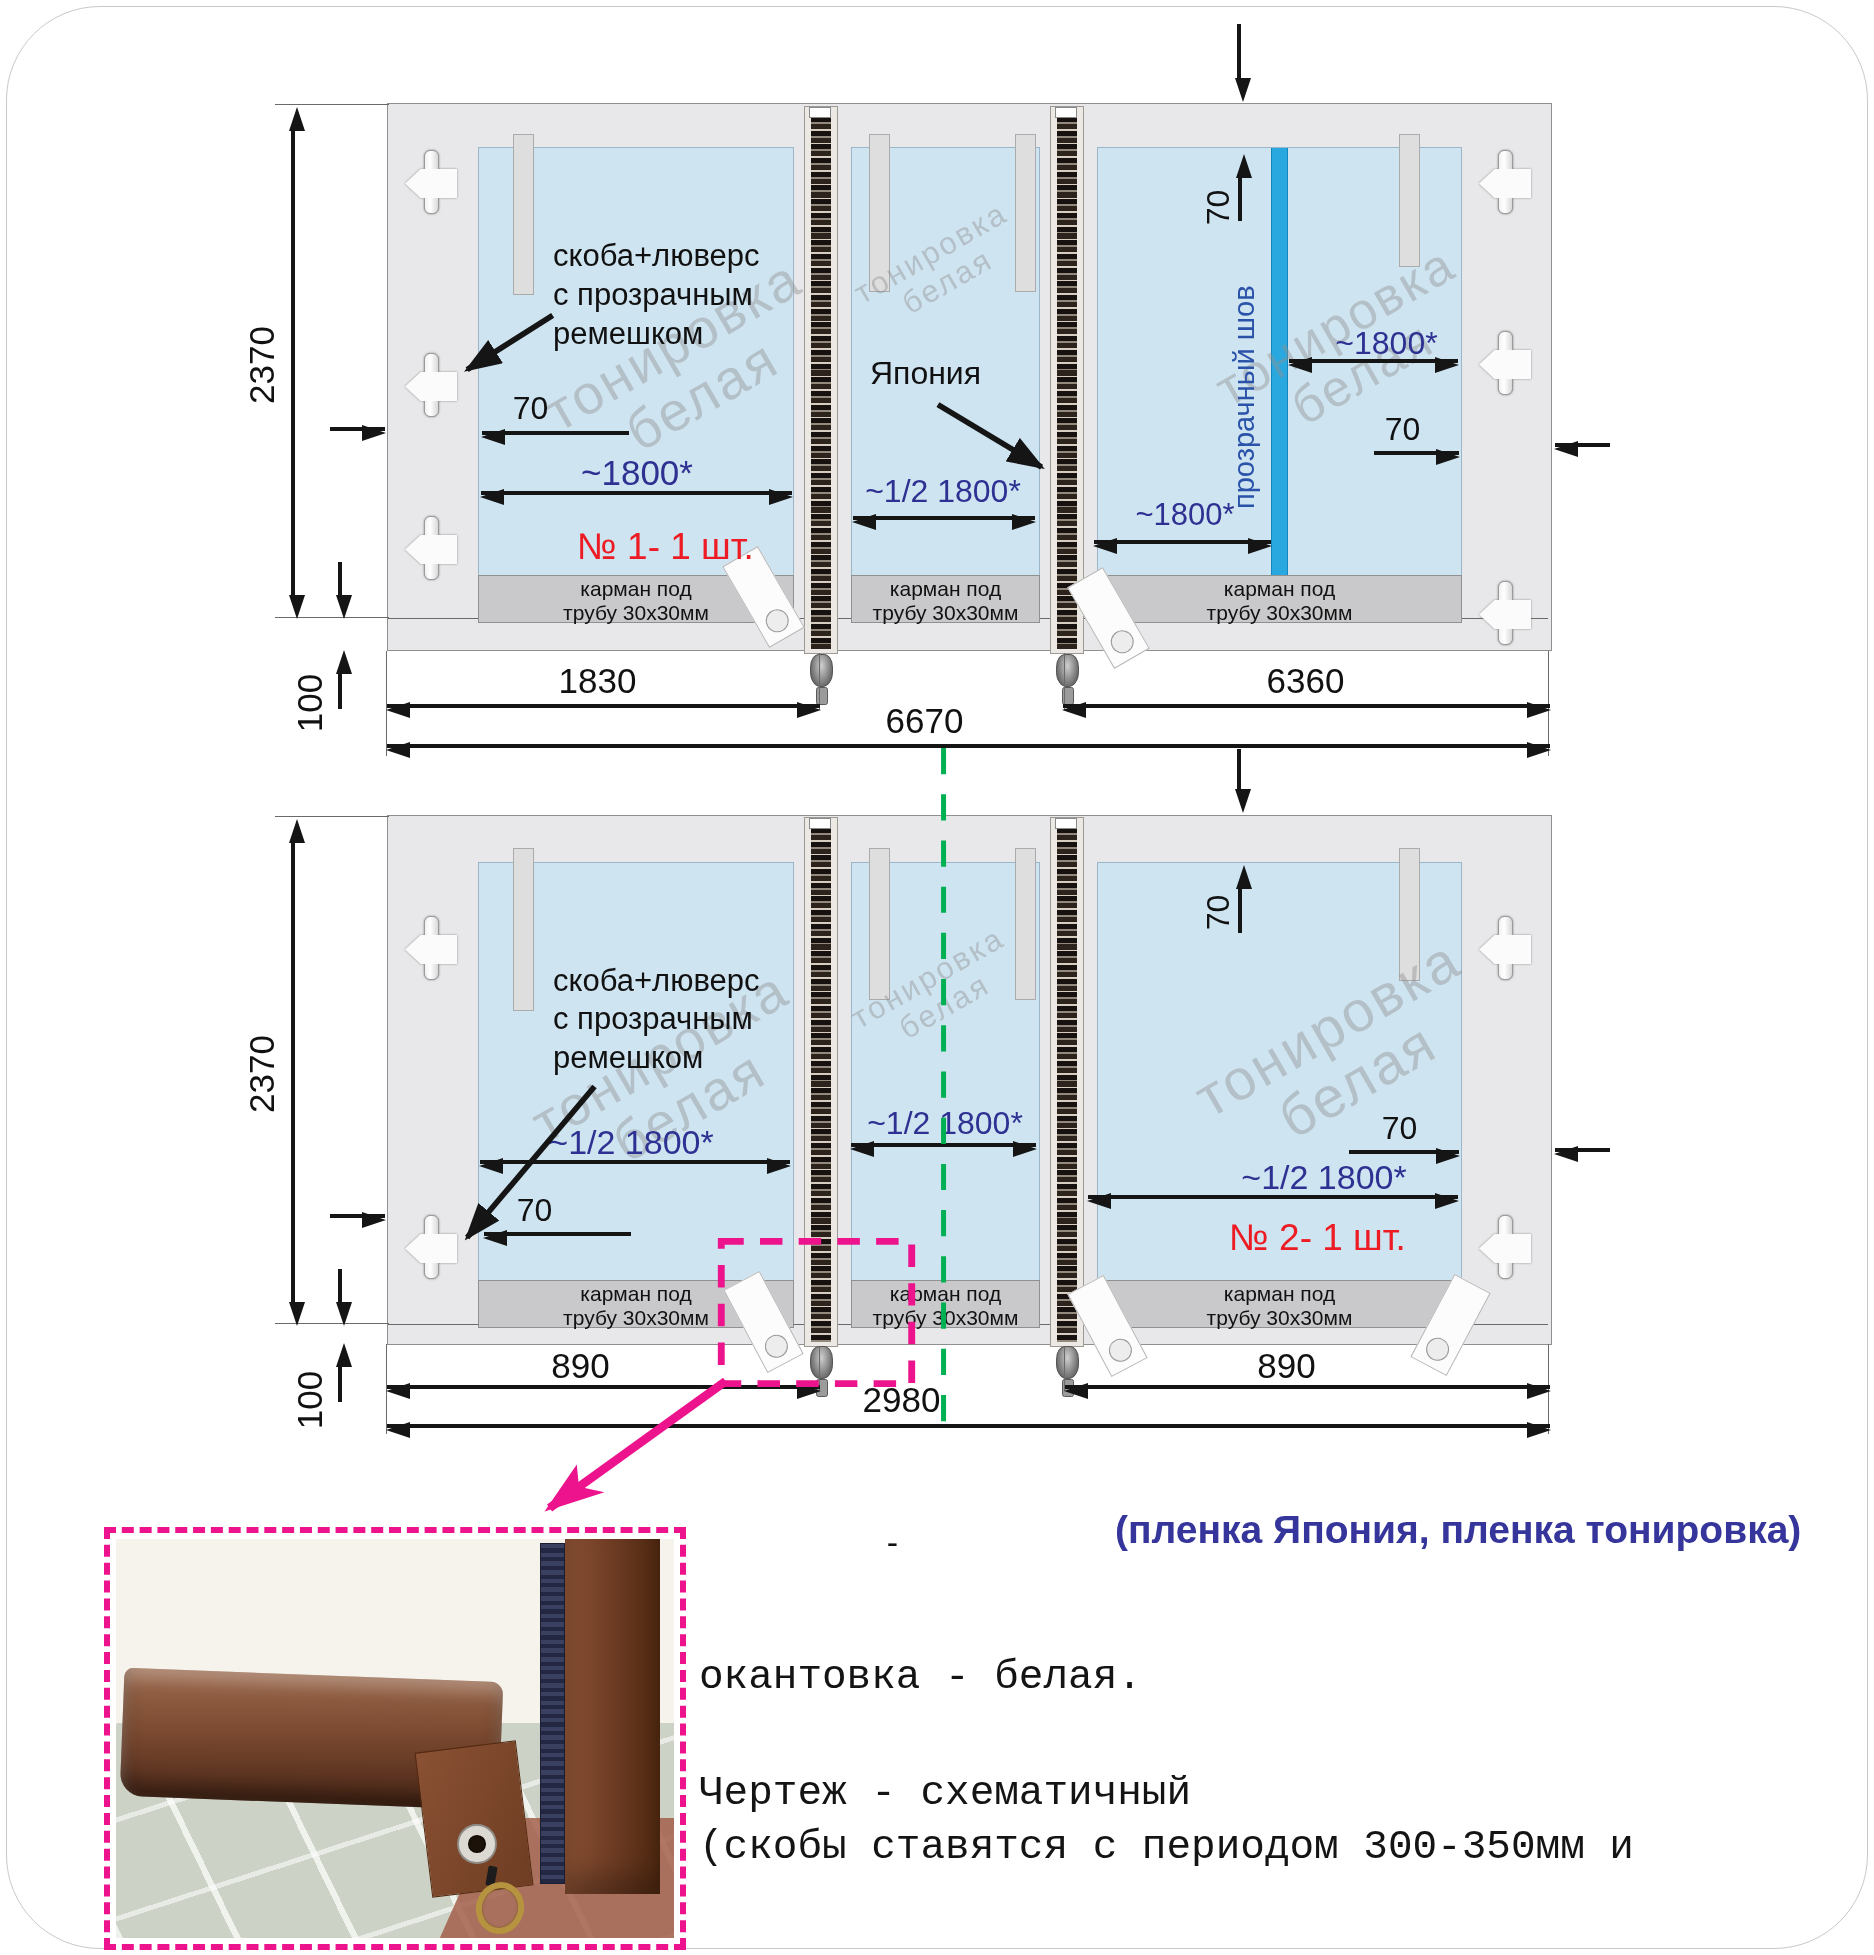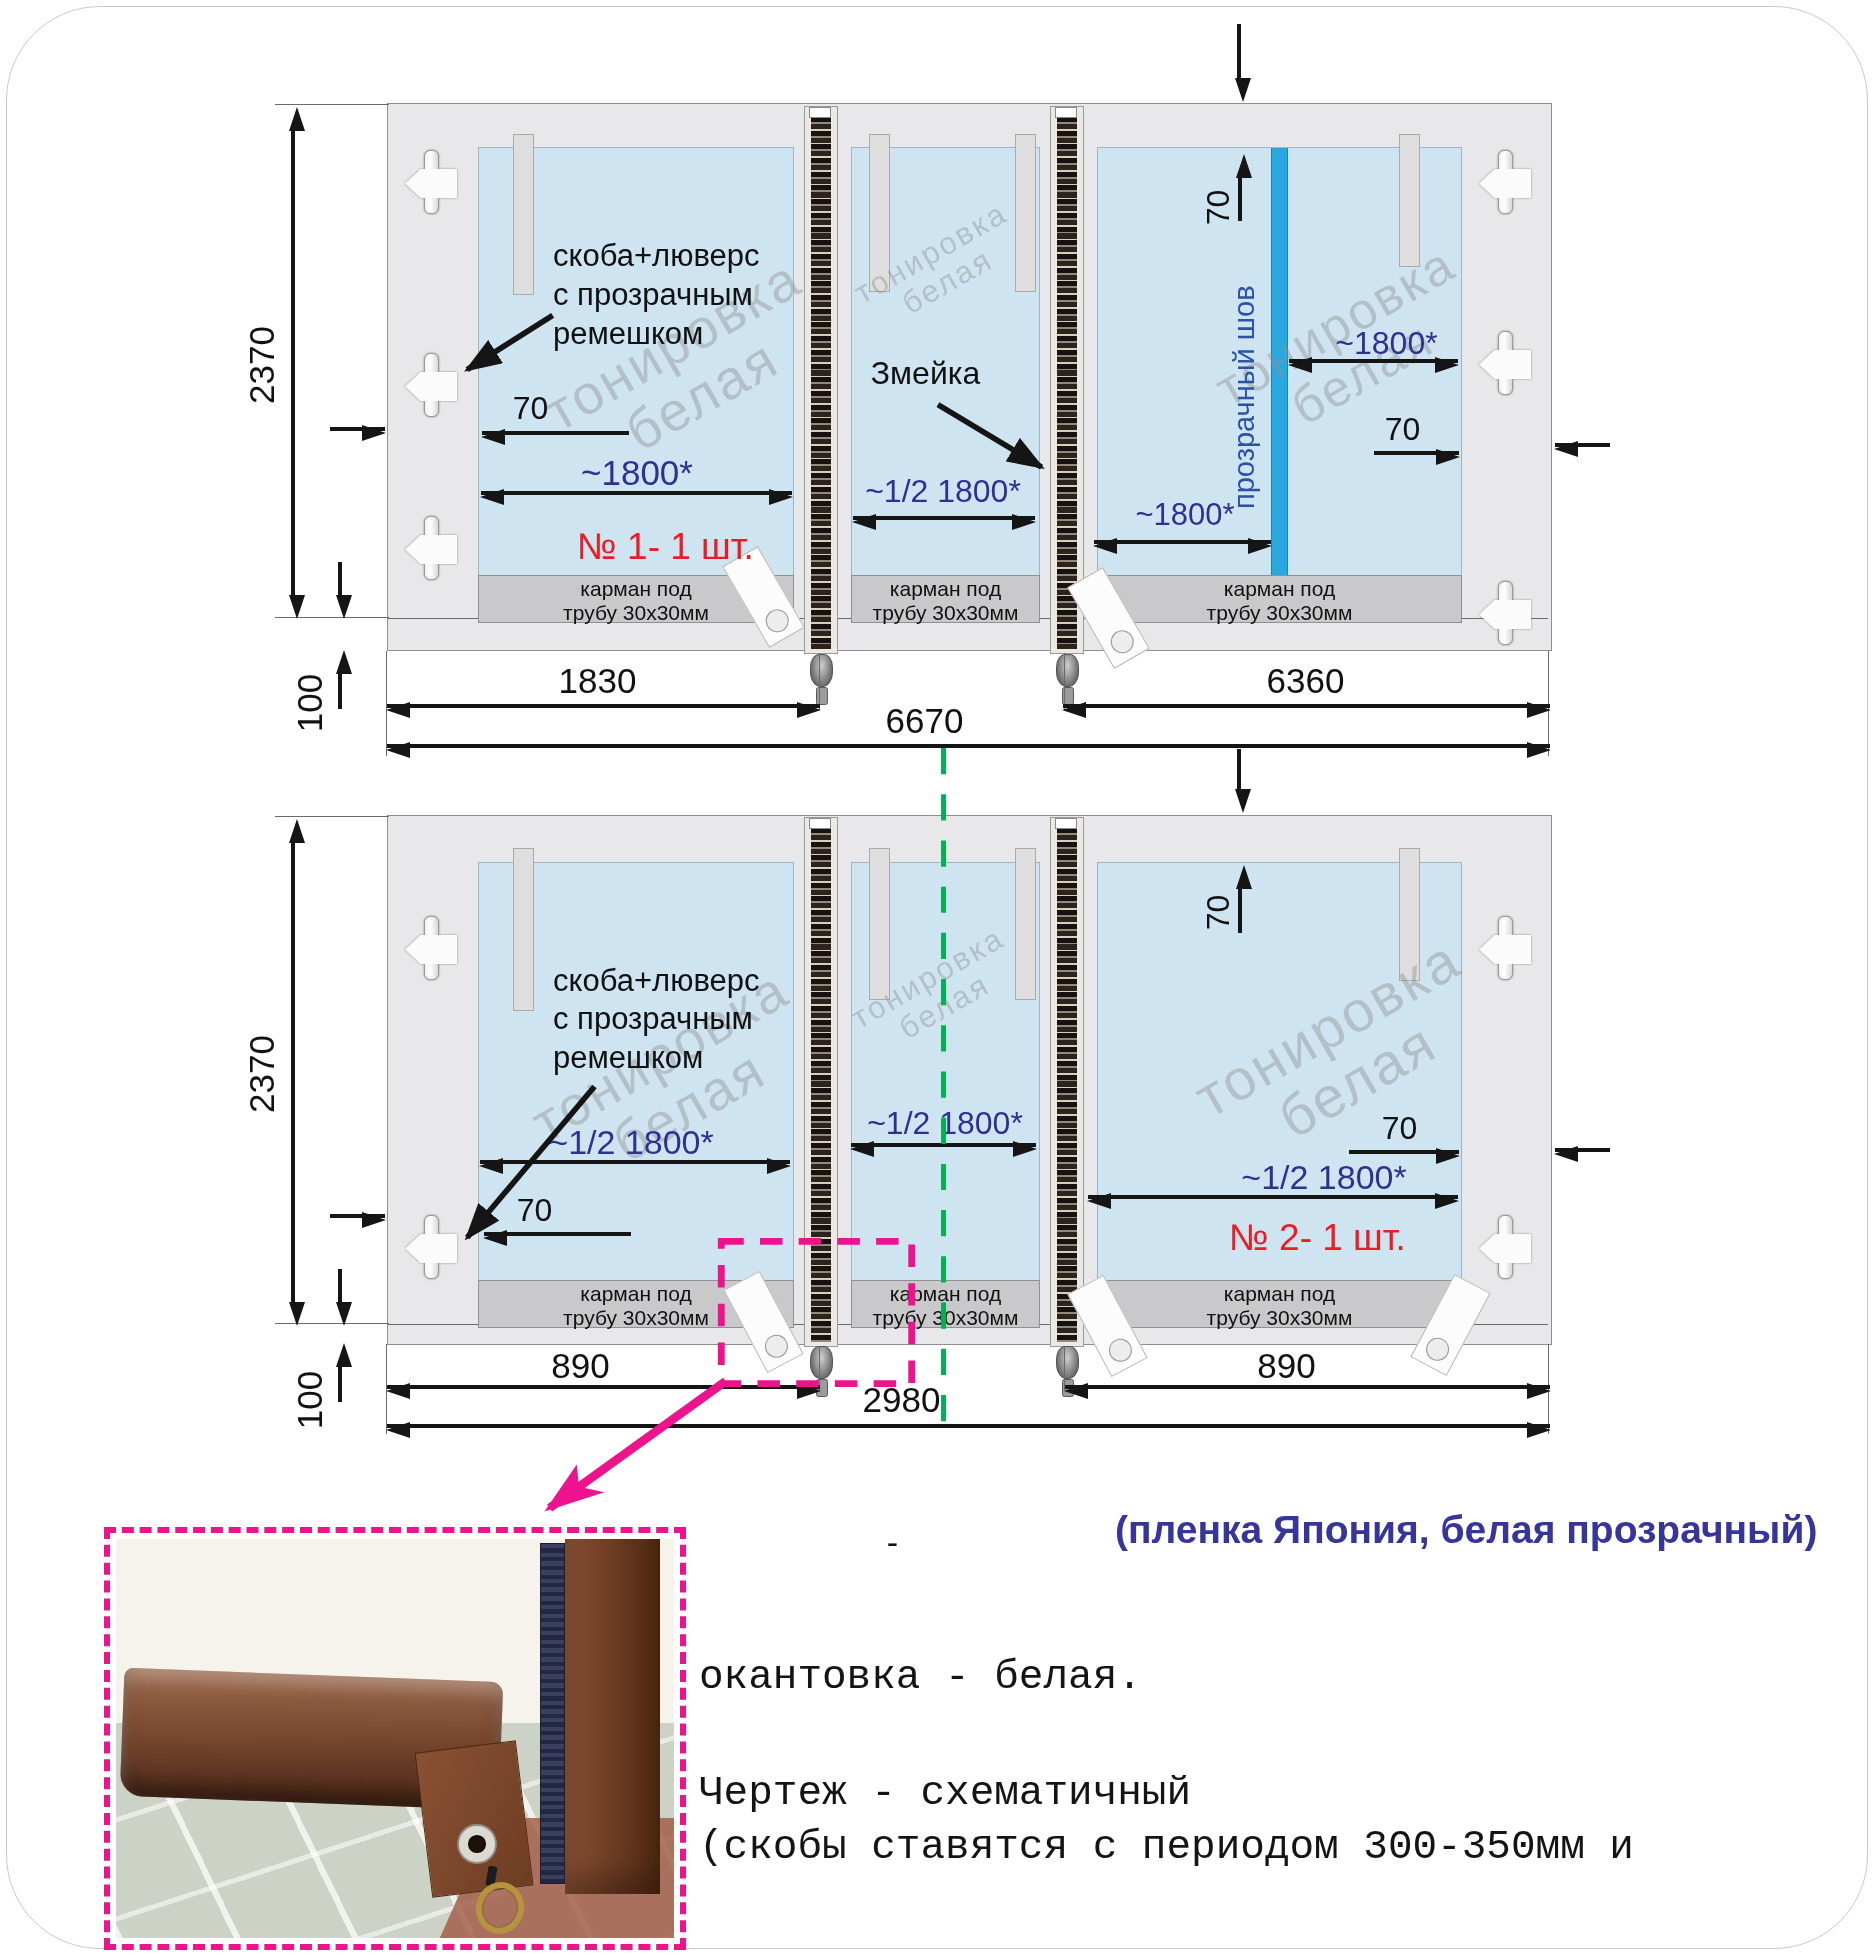--- a/index.html
+++ b/index.html
@@ -152,21 +152,21 @@
 
   <div class="note3" style="left:553px;top:237px">скоба+люверс</div>
   <div class="note3" style="left:553px;top:276px">с прозрачным</div>
   <div class="note3" style="left:553px;top:315px">ремешком</div>
   <div class="dt" style="left:496px;top:390px;width:69px;font-size:32px">70</div>
   <div class="sar hl" style="left:482px;top:431px;width:147px"></div>
   <div class="dt navy" style="left:537px;top:453px;width:200px;font-size:35px">~1800*</div>
   <div class="dimh" style="left:481px;top:491px;width:311px"></div>
   <div class="dt red" style="left:550px;top:526px;width:231px;font-size:37px">№ 1- 1 шт.</div>
 
-  <div class="dt" style="left:863px;top:355px;width:125px;font-size:32px">Змейка</div>
+  <div class="dt" style="left:863px;top:355px;width:125px;font-size:32px">Япония</div>
   <div class="dt navy" style="left:840px;top:473px;width:206px;font-size:32px">~1/2 1800*</div>
   <div class="dimh" style="left:853px;top:516px;width:182px"></div>
 
   <div class="dt rot" style="left:1168px;top:189px;width:100px;font-size:32px">70</div>
   <div class="var hu" style="left:1238px;top:176px;height:45px"></div>
   <div class="vtext navy" style="left:1228px;top:240px;height:269px;font-size:29px;color:#2a52a8">прозрачный шов</div>
   <div class="dt navy" style="left:1299px;top:325px;width:175px;font-size:32px">~1800*</div>
   <div class="dimh" style="left:1289px;top:359px;width:169px"></div>
   <div class="dt" style="left:1368px;top:411px;width:69px;font-size:32px">70</div>
   <div class="sar hr" style="left:1374px;top:451px;width:85px"></div>
@@ -315,21 +315,21 @@
       <div class="postzip"></div>
       <div class="roll"></div>
       <div class="flap"></div>
       <div class="grommet"></div>
       <div class="ringclip"></div>
       <div class="ring"></div>
     </div>
   </div>
 
   <div class="dt" style="left:874px;top:1523px;width:37px;font-size:34px">-</div>
-  <div class="title" style="left:1115px;top:1508px">(пленка Япония, белая прозрачный)</div>
+  <div class="title" style="left:1115px;top:1508px">(пленка Япония, пленка тонировка)</div>
   <div class="mono" style="left:699px;top:1654px">окантовка - белая.</div>
   <div class="mono" style="left:699px;top:1770px">Чертеж - схематичный</div>
   <div class="mono" style="left:699px;top:1824px">(скобы ставятся с периодом 300-350мм и</div>
   <div class="mono" style="left:699px;top:1912px">
     
   </div>
 </div>
 
 
 </body></html>

